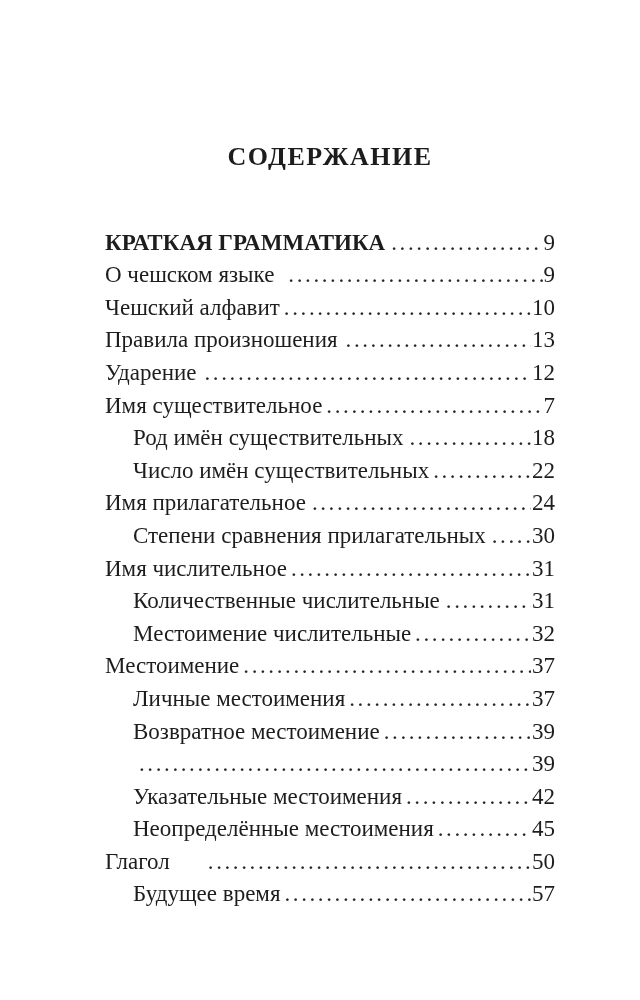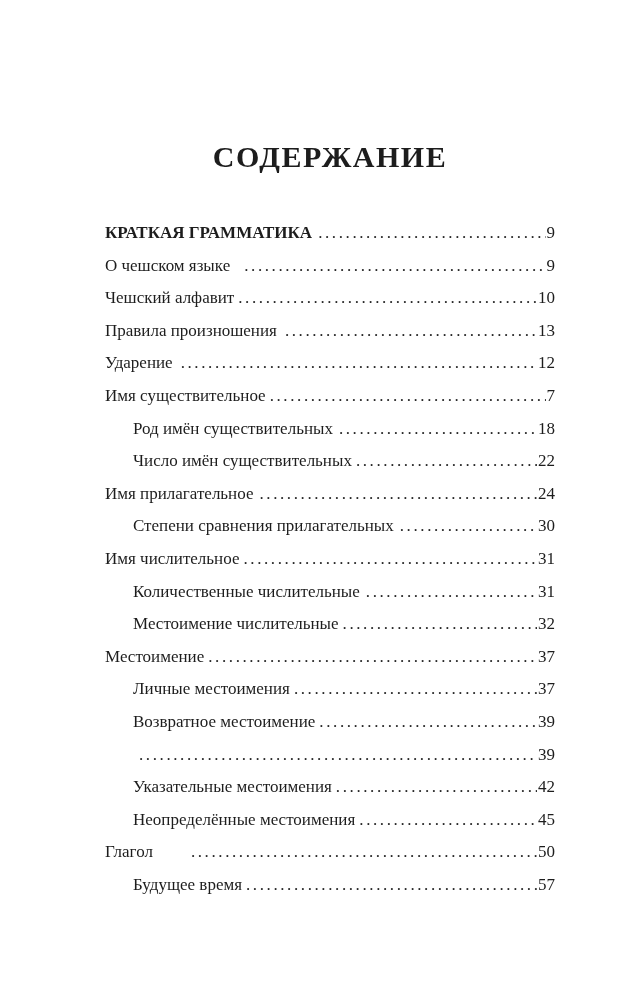--- a/index.html
+++ b/index.html
@@ -14,35 +14,35 @@
     color: #1d1d1d;
     overflow: hidden;
   }
   .page {
     box-sizing: border-box;
     width: 640px;
     height: 1000px;
     padding: 141px 85px 0 105px; 
   }
   .doc-title {
-    font-size: 30px;
+    font-size: 26px;
     line-height: 32px;
     font-weight: bold;
     text-align: center;
     letter-spacing: 1.5px;
     margin: 0 0 50px 0;
   }
   .toc {
     width: 450px;
   }
   .toc-row {
     display: flex;
-    align-items: flex-start;
+    align-items: flex-end;
     height: 32.6px;
-    font-size: 17px;
+    font-size: 23px;
     white-space: nowrap;
   }
   .toc-row.indent {
     padding-left: 28px;
   }
   .toc-row .label {
     flex: 0 0 auto;
     white-space: pre;
   }
   .toc-row.bold-label .label {

